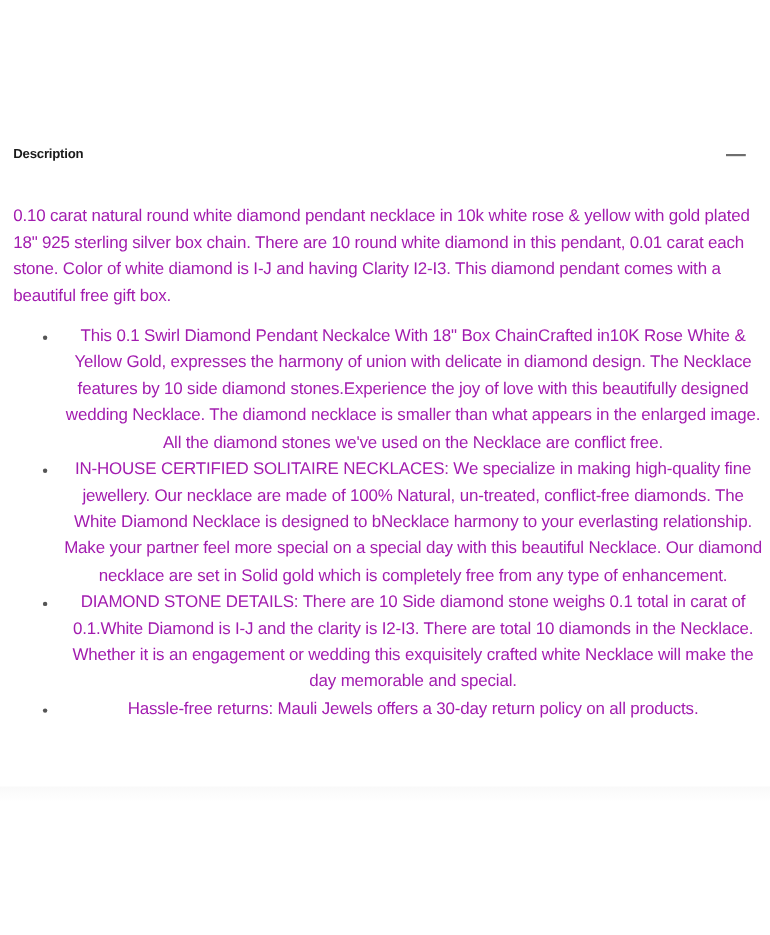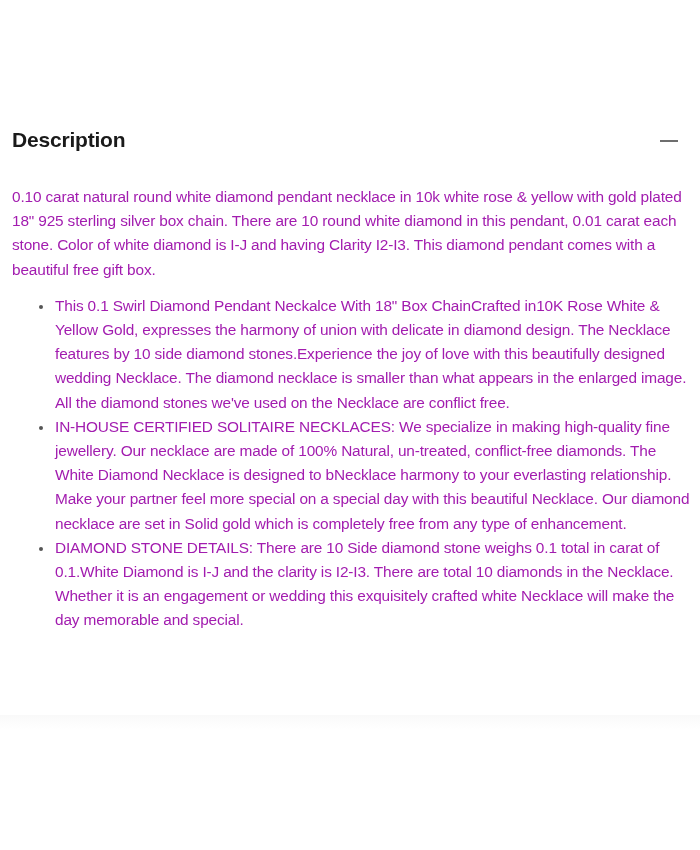--- a/index.html
+++ b/index.html
@@ -26,21 +26,21 @@
       left: 12px;
       top: 128px;
       width: 668px;
       height: 24px;
       display: flex;
       align-items: center;
       justify-content: space-between;
       cursor: pointer;
     }
     .accordion-title {
-      font-size: 21px;
+      font-size: 12px;
       font-weight: bold;
       color: #1a1a1a;
       letter-spacing: -0.2px;
     }
     .collapse-icon {
       display: inline-block;
       width: 18px;
       height: 2px;
       background: #6e6e6e;
       margin-right: 2px;
@@ -61,20 +61,21 @@
     }
     ul.features {
       margin: 0;
       padding: 0 0 0 43px;
       list-style: none;
     }
     ul.features li {
       position: relative;
       margin: 0;
       padding: 0;
+      text-align: center;
     }
     ul.features li::before {
       content: "";
       position: absolute;
       left: -16px;
       top: 11px;
       width: 4px;
       height: 4px;
       border-radius: 50%;
       background: #555555;
@@ -96,17 +97,18 @@
     <span class="accordion-title">Description</span>
     <span class="collapse-icon"></span>
   </div>
 
   <div class="accordion-body">
     <p class="intro">0.10 carat natural round white diamond pendant necklace in 10k white rose &amp; yellow with gold plated 18" 925 sterling silver box chain. There are 10 round white diamond in this pendant, 0.01 carat each stone. Color of white diamond is I-J and having Clarity I2-I3. This diamond pendant comes with a beautiful free gift box.</p>
     <ul class="features">
       <li>This 0.1 Swirl Diamond Pendant Neckalce With 18" Box ChainCrafted in10K Rose White &amp; Yellow Gold, expresses the harmony of union with delicate in diamond design. The Necklace features by 10 side diamond stones.Experience the joy of love with this beautifully designed wedding Necklace. The diamond necklace is smaller than what appears in the enlarged image. All the diamond stones we've used on the Necklace are conflict free.</li>
       <li>IN-HOUSE CERTIFIED SOLITAIRE NECKLACES: We specialize in making high-quality fine jewellery. Our necklace are made of 100% Natural, un-treated, conflict-free diamonds. The White Diamond Necklace is designed to bNecklace harmony to your everlasting relationship. Make your partner feel more special on a special day with this beautiful Necklace. Our diamond necklace are set in Solid gold which is completely free from any type of enhancement.</li>
       <li>DIAMOND STONE DETAILS: There are 10 Side diamond stone weighs 0.1 total in carat of 0.1.White Diamond is I-J and the clarity is I2-I3. There are total 10 diamonds in the Necklace. Whether it is an engagement or wedding this exquisitely crafted white Necklace will make the day memorable and special.</li>
+      <li>Hassle-free returns: Mauli Jewels offers a 30-day return policy on all products.</li>
     </ul>
   </div>
 </div>
 
 <div class="fade-band"></div>
 
 </body></html>

